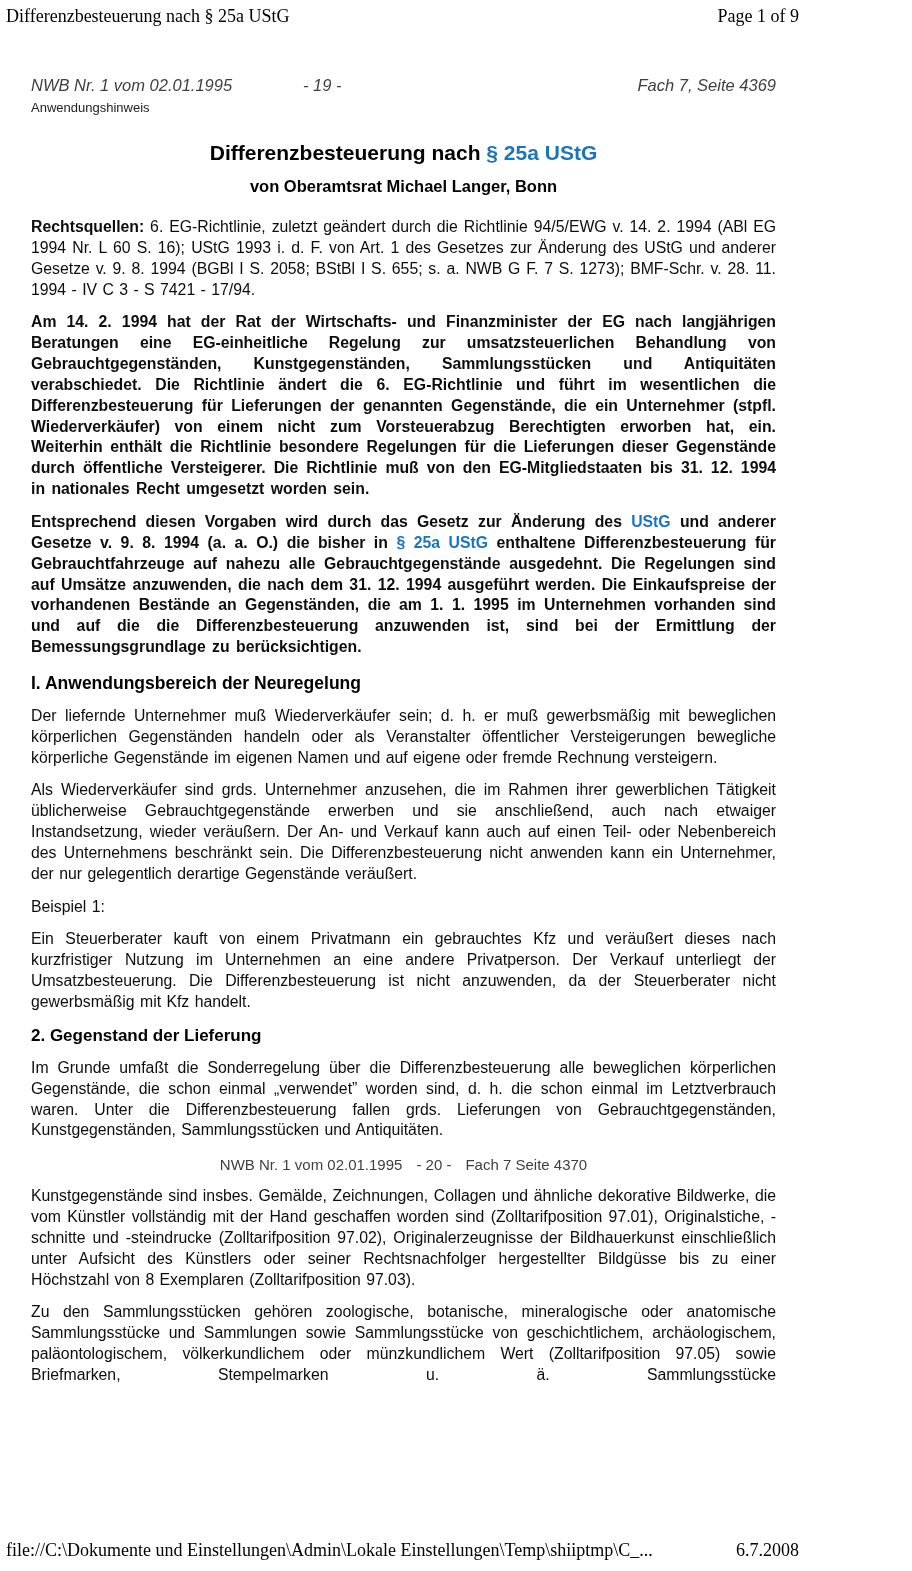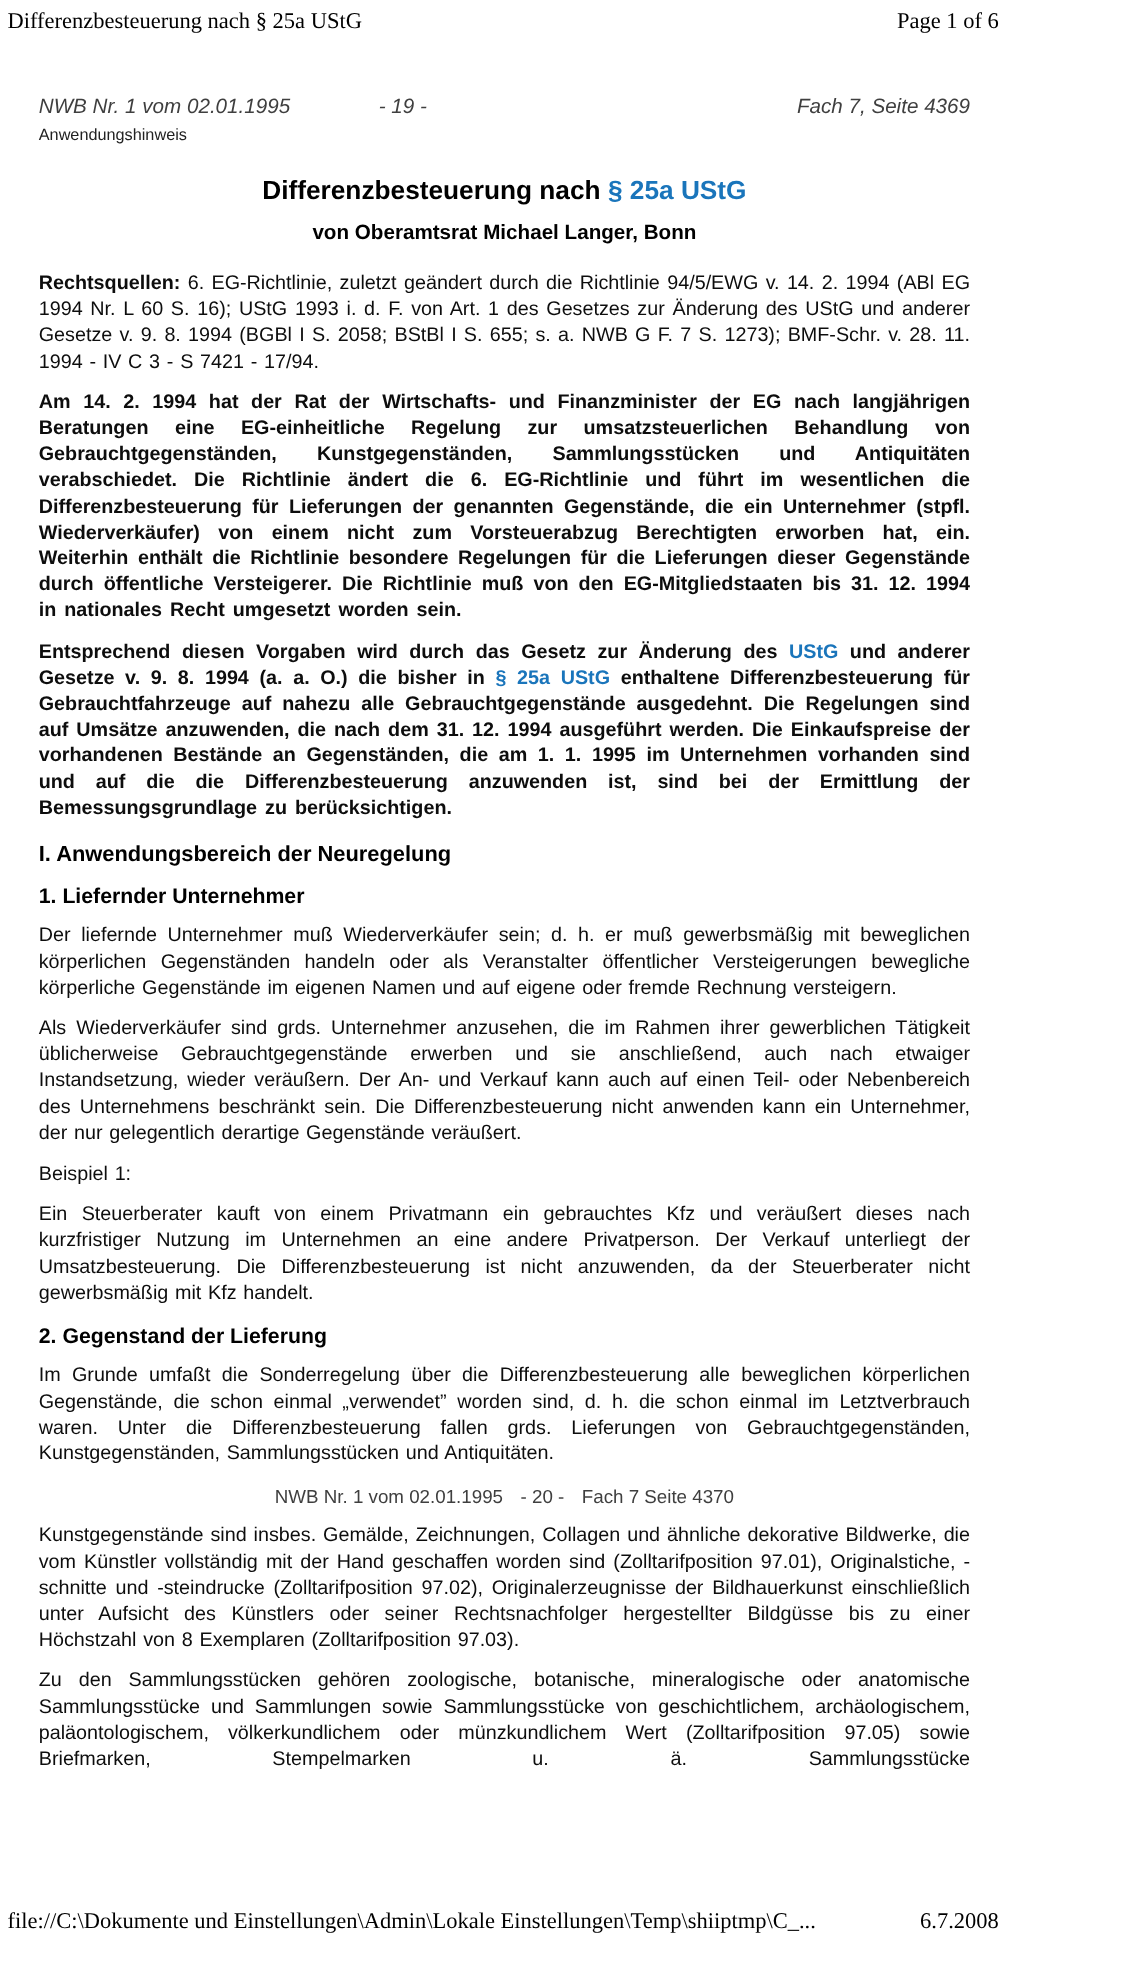--- a/index.html
+++ b/index.html
@@ -13,21 +13,21 @@
   }
   
   .print-header,.print-footer{
     position:absolute;left:0;right:0;
     display:flex;justify-content:space-between;
     font-family:"Liberation Serif", serif;
     font-size:18px;color:#000;
     padding:0 8px 0 6px;box-sizing:border-box;
   }
   .print-header{top:6px;}
-  .print-footer{bottom:24px;}
+  .print-footer{bottom:10px;}
   
   .doc{padding:0 31px;box-sizing:border-box;}
   .journal-row{
     display:flex;align-items:baseline;
     margin-top:76px;
     font-style:italic;font-size:16.5px;color:#3f3f3f;
   }
   .journal-row .jl{flex:1.15;text-align:left;}
   .journal-row .jc{flex:1;text-align:left;}
   .journal-row .jr{flex:1;text-align:right;}
@@ -59,21 +59,21 @@
   .pageref .mid{margin:0 14px;}
   b{font-weight:bold;}
 </style>
 </head>
 <body>
 
 <div class="page">
 
   <header class="print-header">
     <span>Differenzbesteuerung nach § 25a UStG</span>
-    <span>Page 1 of 6</span>
+    <span>Page 1 of 9</span>
   </header>
 
   <main class="doc">
 
     <div class="journal-row">
       <span class="jl">NWB Nr. 1 vom 02.01.1995</span>
       <span class="jc">- 19 -</span>
       <span class="jr">Fach 7, Seite 4369</span>
     </div>
     <div class="hint">Anwendungshinweis</div>
@@ -81,21 +81,20 @@
     <h1 class="title"><span>Differenzbesteuerung nach </span><a class="law-link" href="#">§ 25a UStG</a></h1>
     <h2 class="subtitle">von Oberamtsrat Michael Langer, Bonn</h2>
 
     <p class="p first"><b>Rechtsquellen:</b><span> 6. EG-Richtlinie, zuletzt geändert durch die Richtlinie 94/5/EWG v. 14. 2. 1994 (ABl EG 1994 Nr. L 60 S. 16); UStG 1993 i. d. F. von Art. 1 des Gesetzes zur Änderung des UStG und anderer Gesetze v. 9. 8. 1994 (BGBl I S. 2058; BStBl I S. 655; s. a. NWB G F. 7 S. 1273); BMF-Schr. v. 28. 11. 1994 - IV C 3 - S 7421 - 17/94.</span></p>
 
     <p class="p bold">Am 14. 2. 1994 hat der Rat der Wirtschafts- und Finanzminister der EG nach langjährigen Beratungen eine EG-einheitliche Regelung zur umsatzsteuerlichen Behandlung von Gebrauchtgegenständen, Kunstgegenständen, Sammlungsstücken und Antiquitäten verabschiedet. Die Richtlinie ändert die 6. EG-Richtlinie und führt im wesentlichen die Differenzbesteuerung für Lieferungen der genannten Gegenstände, die ein Unternehmer (stpfl. Wiederverkäufer) von einem nicht zum Vorsteuerabzug Berechtigten erworben hat, ein. Weiterhin enthält die Richtlinie besondere Regelungen für die Lieferungen dieser Gegenstände durch öffentliche Versteigerer. Die Richtlinie muß von den EG-Mitgliedstaaten bis 31. 12. 1994 in nationales Recht umgesetzt worden sein.</p>
 
     <p class="p bold"><span>Entsprechend diesen Vorgaben wird durch das Gesetz zur Änderung des </span><a class="law-link" href="#">UStG</a><span> und anderer Gesetze v. 9. 8. 1994 (a. a. O.) die bisher in </span><a class="law-link" href="#">§ 25a UStG</a><span> enthaltene Differenzbesteuerung für Gebrauchtfahrzeuge auf nahezu alle Gebrauchtgegenstände ausgedehnt. Die Regelungen sind auf Umsätze anzuwenden, die nach dem 31. 12. 1994 ausgeführt werden. Die Einkaufspreise der vorhandenen Bestände an Gegenständen, die am 1. 1. 1995 im Unternehmen vorhanden sind und auf die die Differenzbesteuerung anzuwenden ist, sind bei der Ermittlung der Bemessungsgrundlage zu berücksichtigen.</span></p>
 
     <h3 class="hsec">I. Anwendungsbereich der Neuregelung</h3>
-    <h4 class="hsub">1. Liefernder Unternehmer</h4>
 
     <p class="p">Der liefernde Unternehmer muß Wiederverkäufer sein; d. h. er muß gewerbsmäßig mit beweglichen körperlichen Gegenständen handeln oder als Veranstalter öffentlicher Versteigerungen bewegliche körperliche Gegenstände im eigenen Namen und auf eigene oder fremde Rechnung versteigern.</p>
     <p class="p">Als Wiederverkäufer sind grds. Unternehmer anzusehen, die im Rahmen ihrer gewerblichen Tätigkeit üblicherweise Gebrauchtgegenstände erwerben und sie anschließend, auch nach etwaiger Instandsetzung, wieder veräußern. Der An- und Verkauf kann auch auf einen Teil- oder Nebenbereich des Unternehmens beschränkt sein. Die Differenzbesteuerung nicht anwenden kann ein Unternehmer, der nur gelegentlich derartige Gegenstände veräußert.</p>
 
     <p class="p label">Beispiel 1:</p>
     <p class="p">Ein Steuerberater kauft von einem Privatmann ein gebrauchtes Kfz und veräußert dieses nach kurzfristiger Nutzung im Unternehmen an eine andere Privatperson. Der Verkauf unterliegt der Umsatzbesteuerung. Die Differenzbesteuerung ist nicht anzuwenden, da der Steuerberater nicht gewerbsmäßig mit Kfz handelt.</p>
 
     <h4 class="hsub">2. Gegenstand der Lieferung</h4>
     <p class="p">Im Grunde umfaßt die Sonderregelung über die Differenzbesteuerung alle beweglichen körperlichen Gegenstände, die schon einmal „verwendet” worden sind, d. h. die schon einmal im Letztverbrauch waren. Unter die Differenzbesteuerung fallen grds. Lieferungen von Gebrauchtgegenständen, Kunstgegenständen, Sammlungsstücken und Antiquitäten.</p>
 

